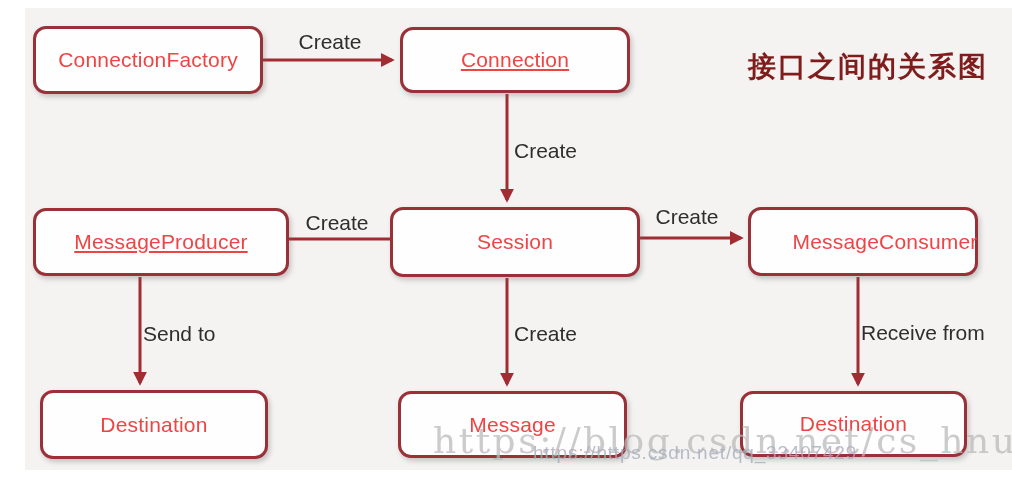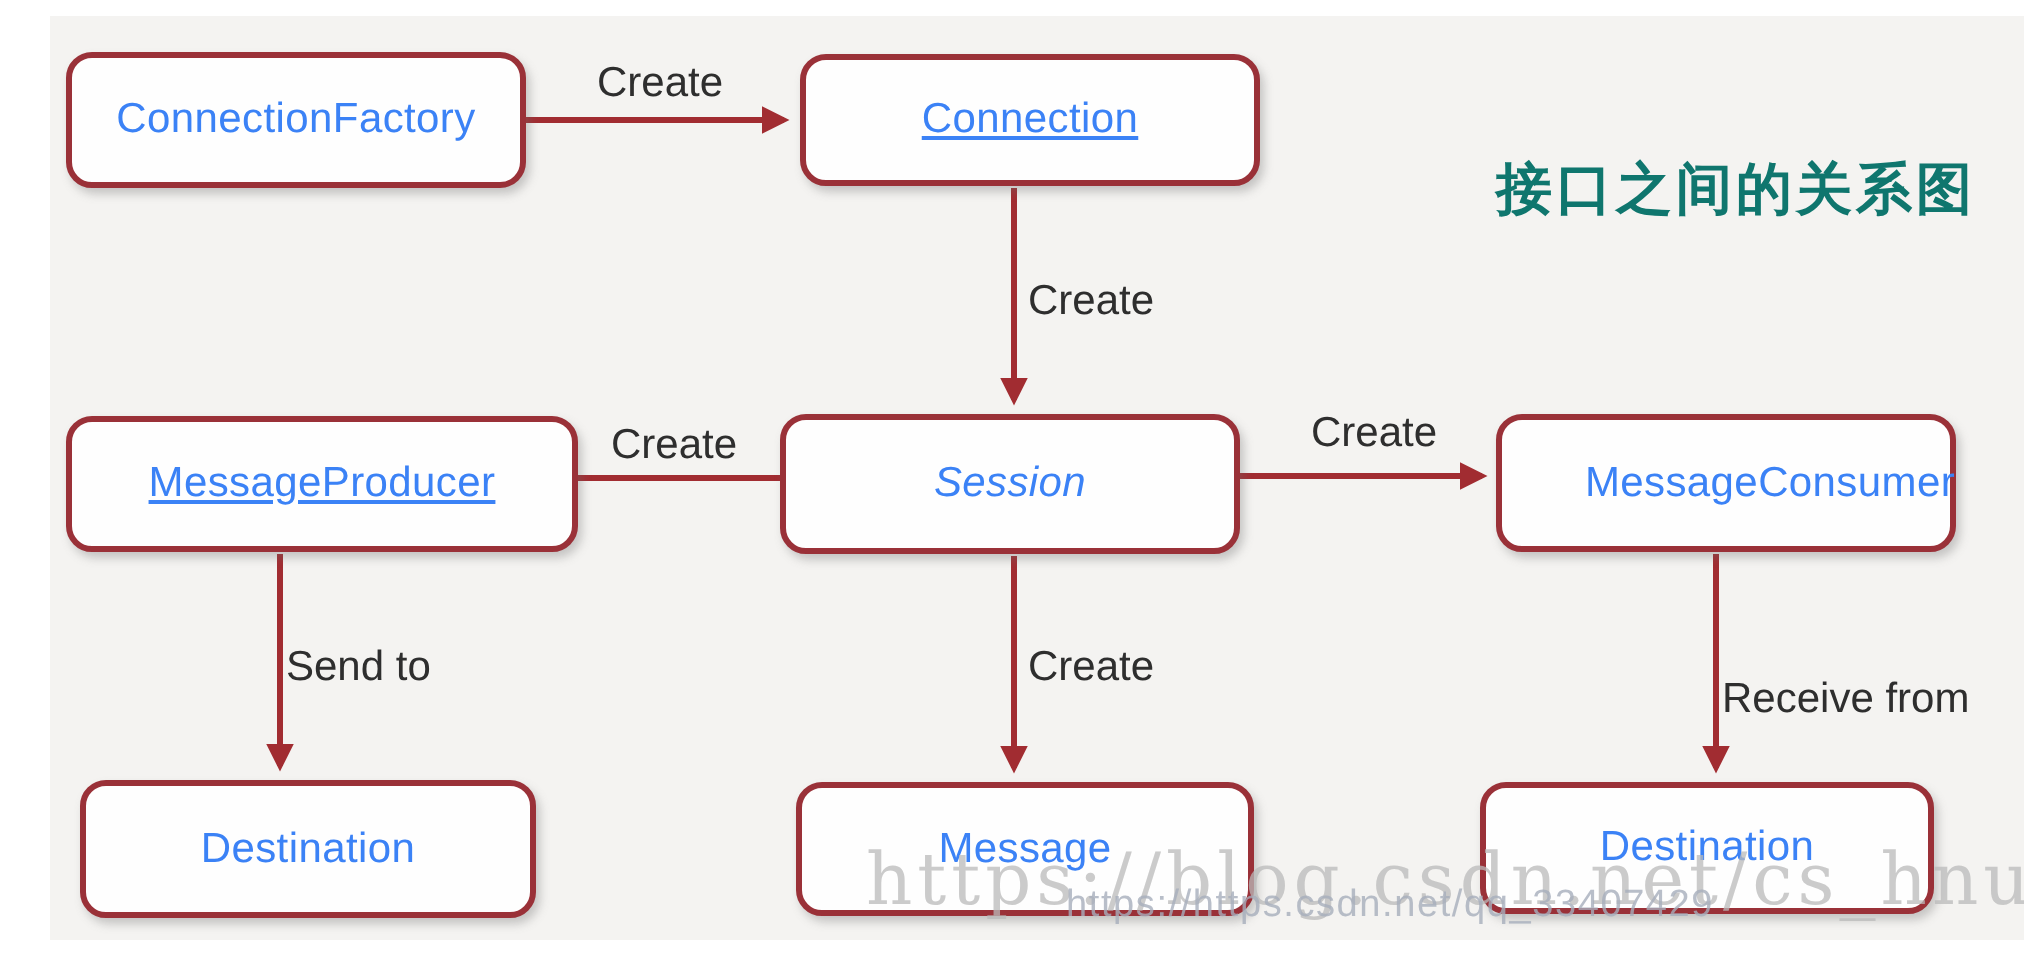--- a/index.html
+++ b/index.html
@@ -26,51 +26,51 @@
     position: absolute;
     box-sizing: border-box;
     background: #fefefe;
     border: 3px solid #9a3138;
     border-radius: 13px;
     box-shadow: 2px 3px 5px rgba(110,110,110,0.35);
     display: flex;
     align-items: center;
     justify-content: center;
     font-size: 21px;
-    color: #3b82f6;
+    color: #ef4444;
     letter-spacing: 0.2px;
   }
   .n-connection-factory { left: 33px;  top: 26px;  width: 230px; height: 68px; }
   .n-connection         { left: 400px; top: 27px;  width: 230px; height: 66px; text-decoration: underline; }
   .n-message-producer   { left: 33px;  top: 208px; width: 256px; height: 68px; text-decoration: underline; }
-  .n-session            { left: 390px; top: 207px; width: 230px; height: 70px; font-style: italic; }
+  .n-session            { left: 390px; top: 207px; width: 250px; height: 70px; }
   .n-message-consumer   { left: 748px; top: 207px; width: 230px; height: 69px; padding-left: 44px; }
   .n-destination-left   { left: 40px;  top: 390px; width: 228px; height: 69px; }
   .n-message            { left: 398px; top: 391px; width: 229px; height: 67px; }
   .n-destination-right  { left: 740px; top: 391px; width: 227px; height: 66px; }
   .edge-label {
     position: absolute;
     font-size: 21px;
     color: #2e2e2e;
     white-space: nowrap;
   }
   .l-cf-conn   { left: 285px; top: 30px;  width: 90px; text-align: center; }
   .l-conn-sess { left: 514px; top: 139px; }
   .l-sess-mp   { left: 297px; top: 211px; width: 80px; text-align: center; }
   .l-sess-mc   { left: 647px; top: 205px; width: 80px; text-align: center; }
   .l-mp-dest   { left: 143px; top: 322px; }
   .l-sess-msg  { left: 514px; top: 322px; }
-  .l-mc-dest   { left: 861px; top: 338px; }
+  .l-mc-dest   { left: 861px; top: 321px; }
   .page-title {
     position: absolute;
-    left: 748px; top: 76px;
+    left: 748px; top: 48px;
     font-size: 28px;
     font-weight: bold;
     letter-spacing: 2px;
-    color: #0f766e;
+    color: #7f1d1d;
     white-space: nowrap;
     text-align: center;
   }
   .watermark-large {
     position: absolute;
     left: 433px; top: 420px;
     font-family: "DejaVu Serif", serif;
     font-size: 36px;
     letter-spacing: 2.5px;
     color: rgba(185,185,185,0.75);

